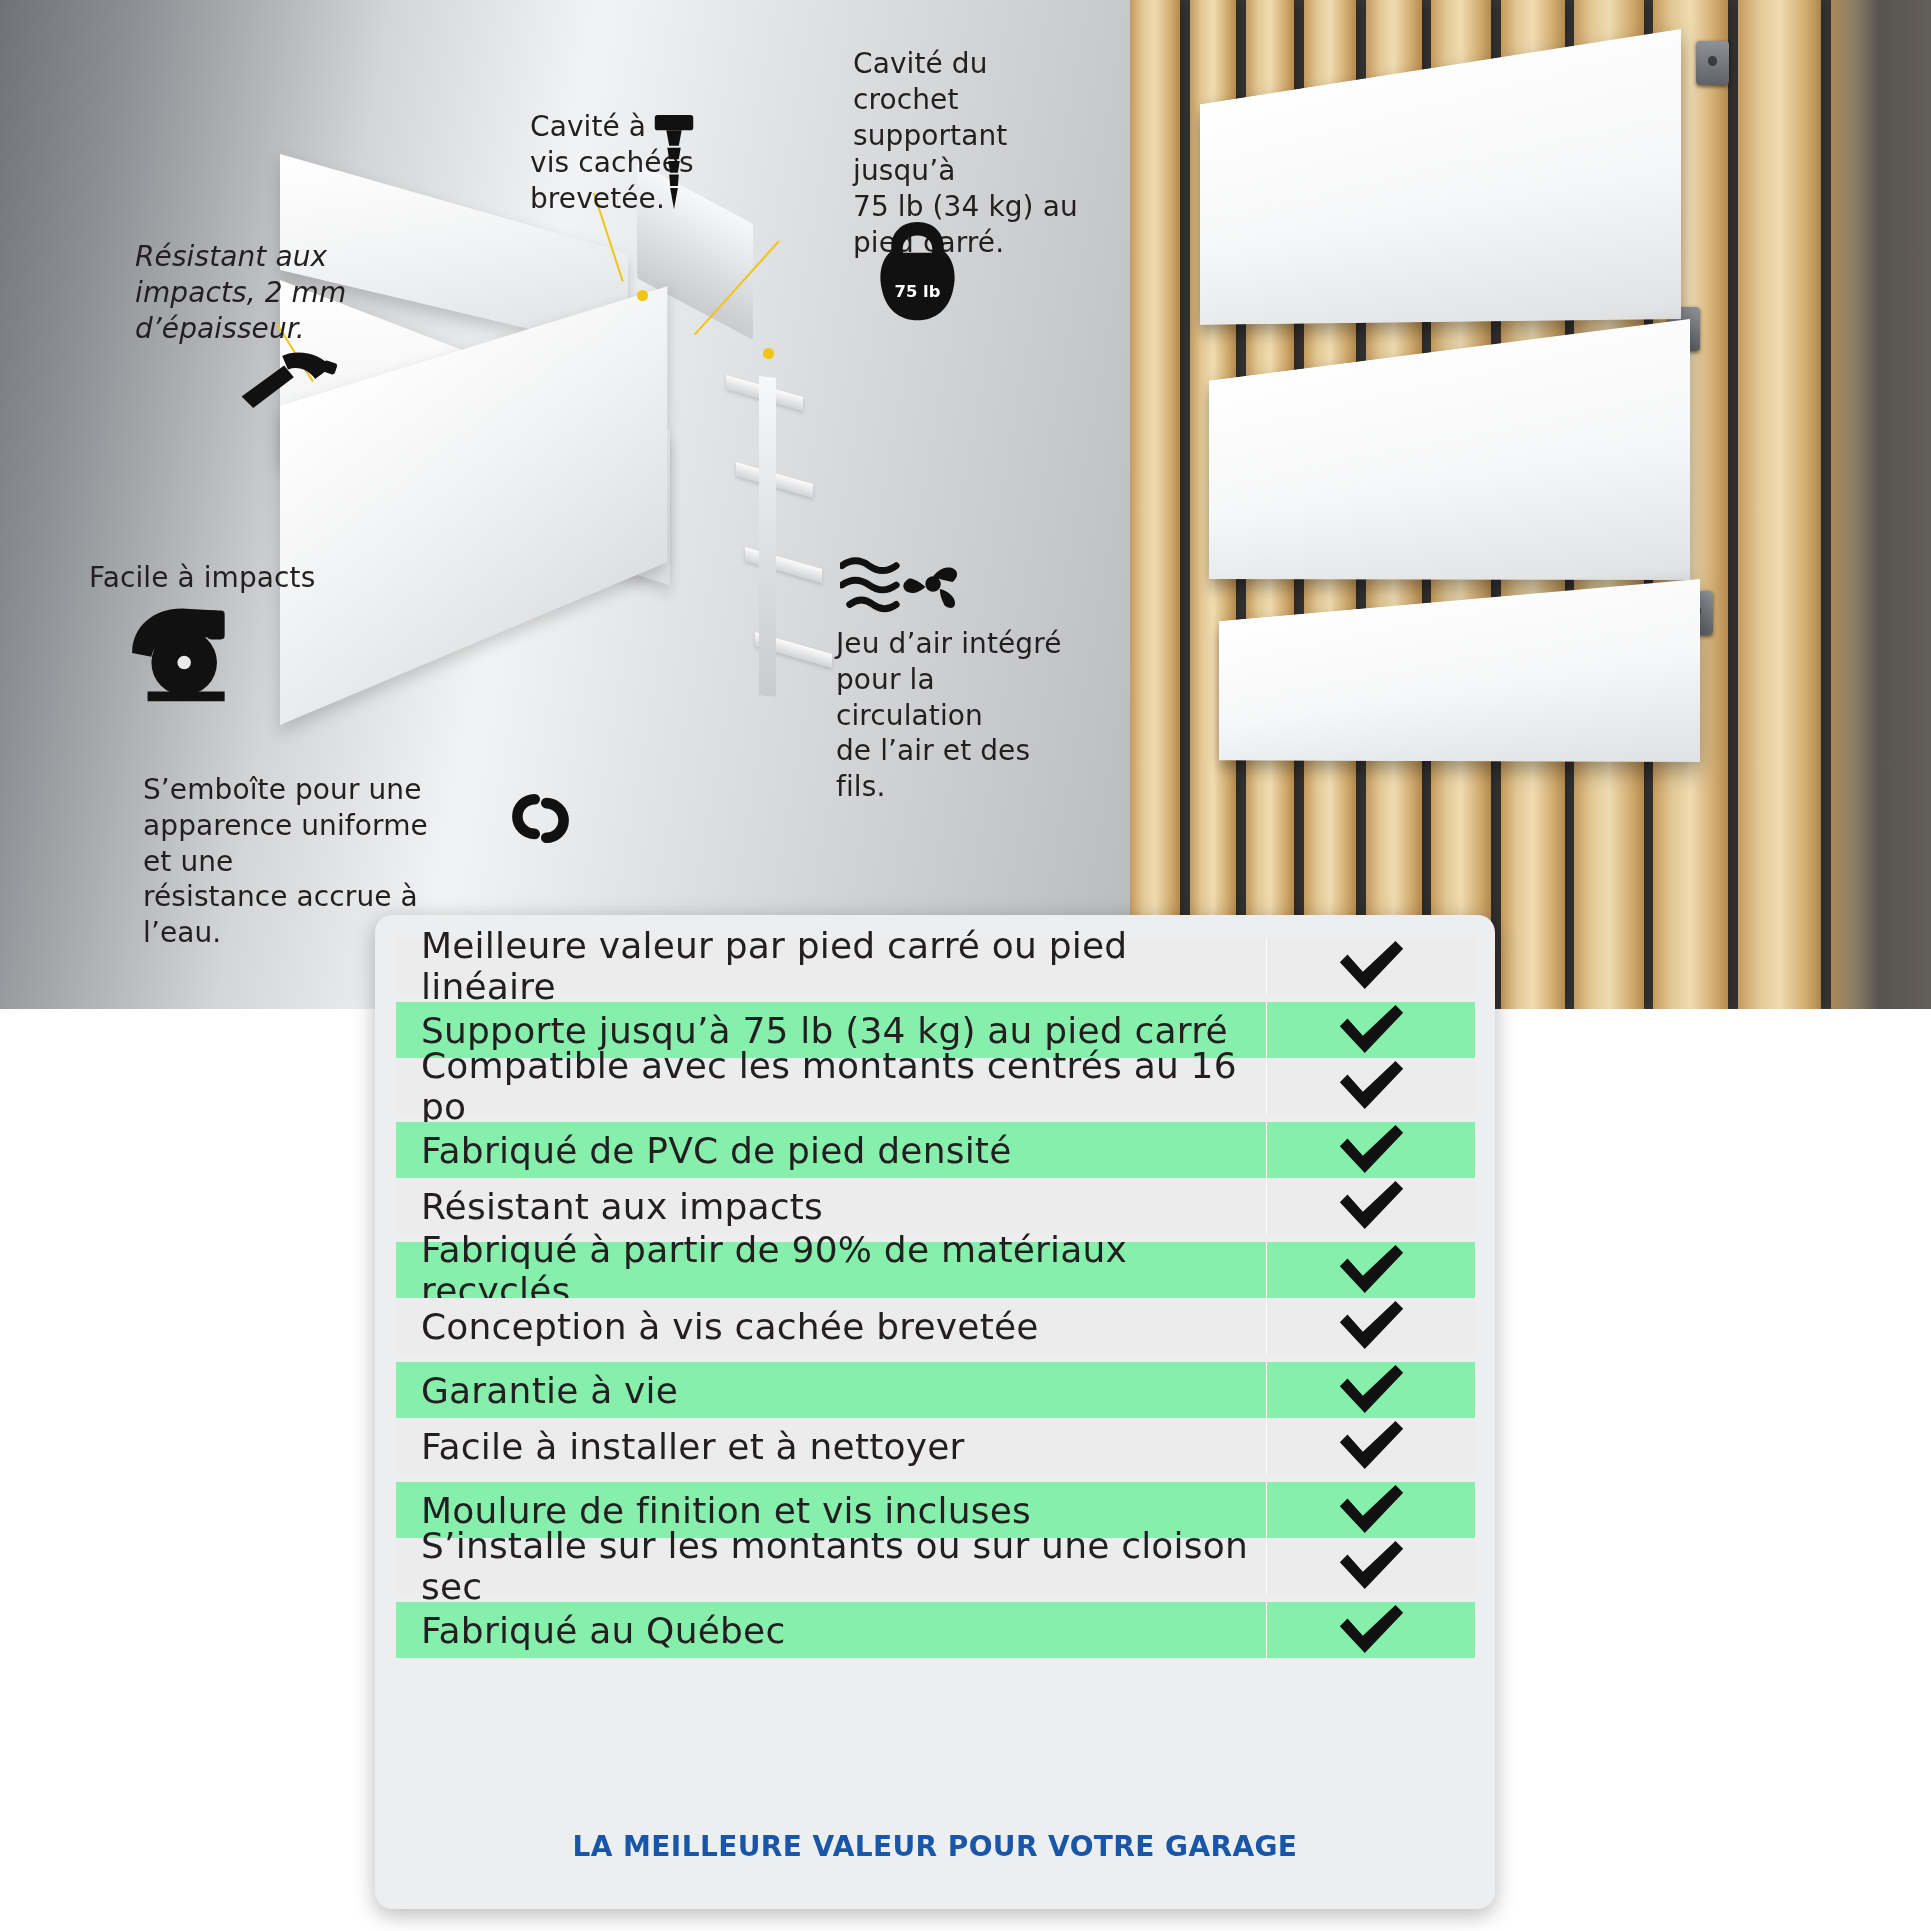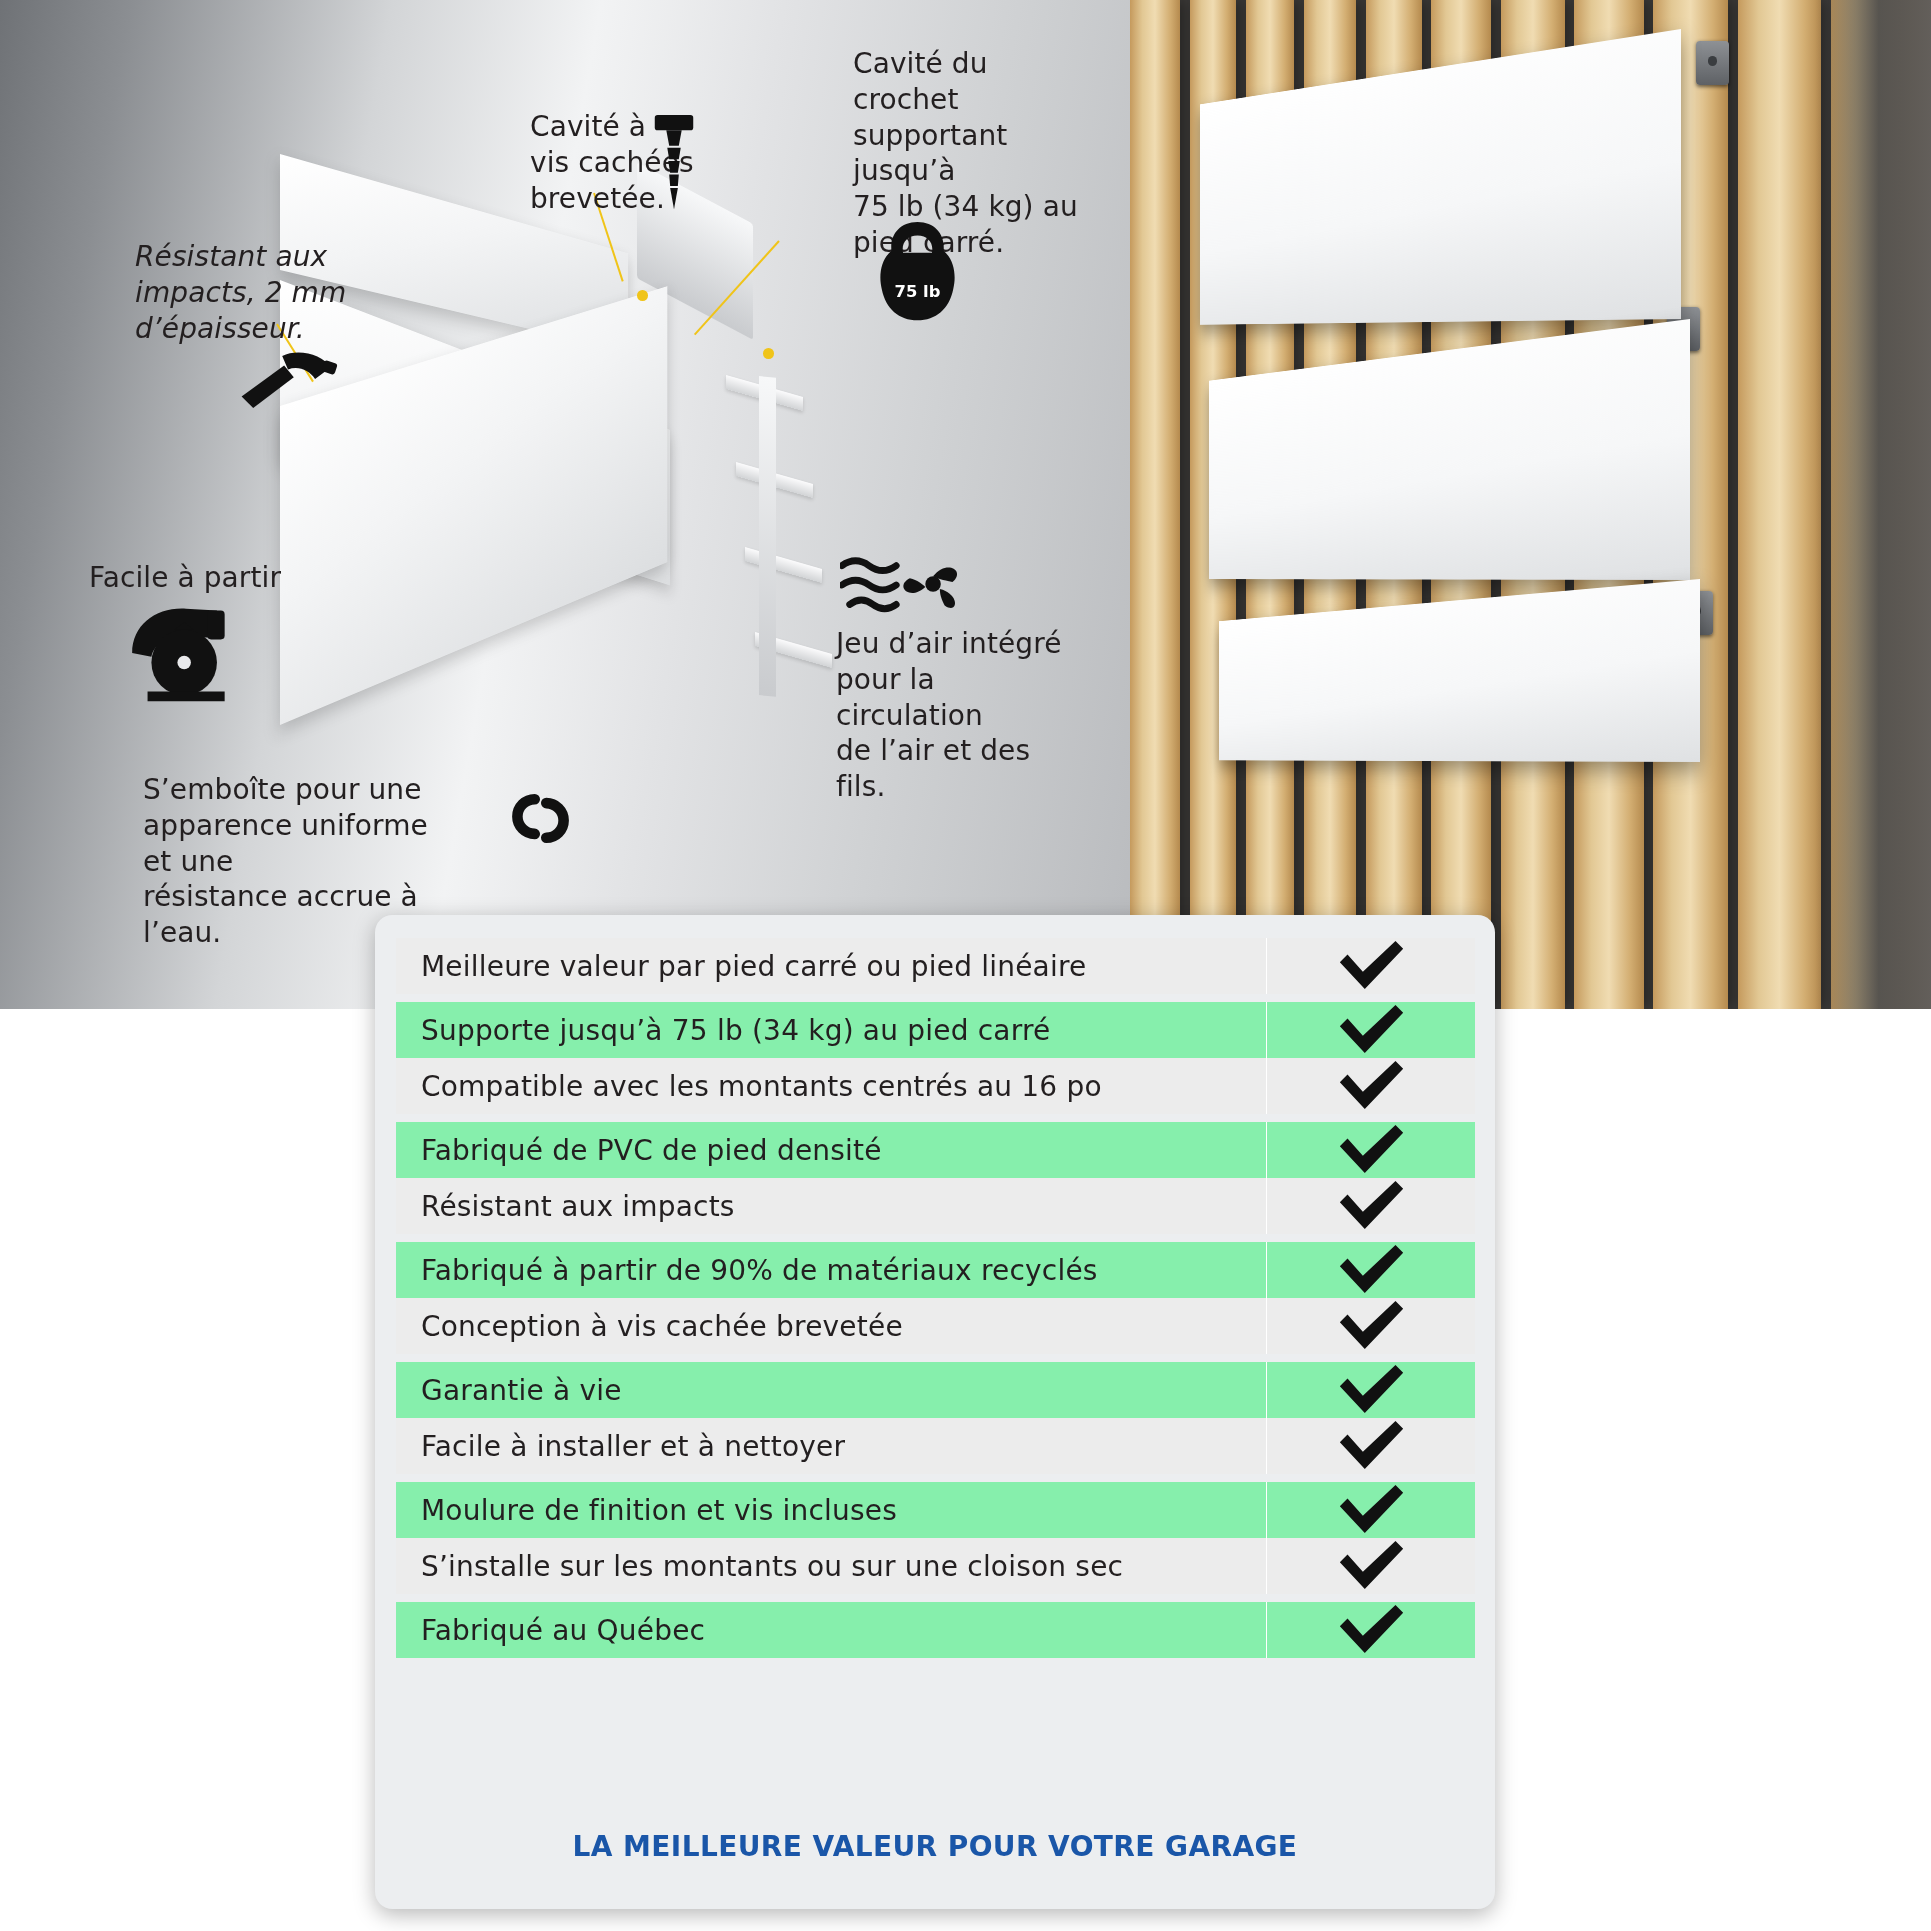--- a/index.html
+++ b/index.html
@@ -84,21 +84,21 @@
     box-shadow:0 5.8px 21px rgba(0,0,0,.28);
     overflow:hidden;
   }
   #rows{position:absolute;left:21px;top:23px;width:1079px;}
   .row{
     height:56px;display:flex;align-items:center;position:relative;
   }
   .row.odd{background:#ececec;}
   .row.even{background:#86efac;margin-top:8px;}
   .row .label{
-    flex:1;padding-left:25px;font-size:28px;color:#231f20;letter-spacing:0.2px;
+    flex:1;padding-left:25px;font-size:36px;color:#231f20;letter-spacing:0.2px;
   }
   .row .checkcell{
     width:208px;display:flex;align-items:center;justify-content:center;
     border-left:1.9px solid #ffffff;height:100%;
   }
   .check{
     font-size:0;line-height:0;position:relative;width:71px;height:54px;
   }
   .check svg{display:block;}
   #cardfoot{
@@ -226,21 +226,21 @@
           <path d="M7 5 C28 10 26 32 12 22 C8 15 7 9 7 5 Z"></path>
           <path d="M-8 3 C-24 18 -40 2 -24 -6 C-16 -4 -11 0 -8 3 Z"></path>
         </g>
       </g>
     </svg>
   </div>
   <div class="callout" style="left:836px;top:626px;width:241px;white-space:pre-line;">Jeu d’air intégré
 pour la circulation
 de l’air et des fils.</div>
 
-  <div class="callout" style="left:89px;top:560px;width:251px;">Facile à partir</div>
+  <div class="callout" style="left:89px;top:560px;width:251px;">Facile à impacts</div>
   <div class="icon" style="left:126px;top:599px;">
     <svg width="126" height="106" viewBox="0 0 130 110">
       <g fill="#111">
         <path d="M6 56 C6 26 32 8 62 10 L94 12 L94 40 L60 40 C40 40 28 48 26 60 Z"></path>
         <rect x="84" y="12" width="18" height="30" rx="4"></rect>
         <circle cx="60" cy="66" r="34"></circle>
         <g fill="#e9eaec">
           <circle cx="60" cy="66" r="7"></circle>
         </g>
         <g fill="#111">

